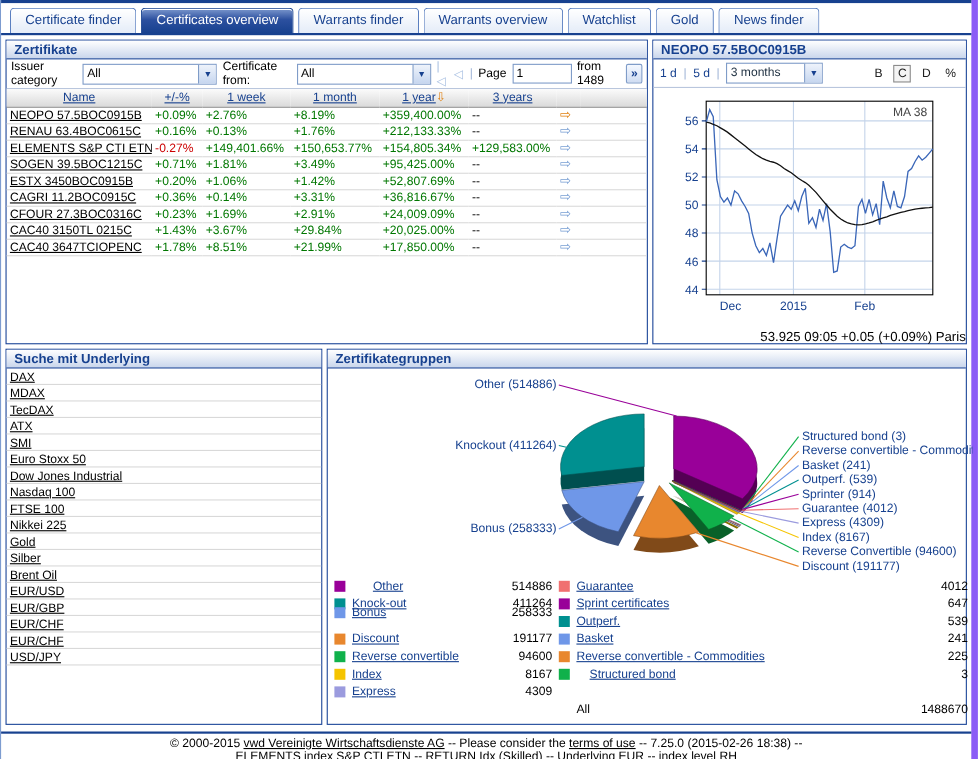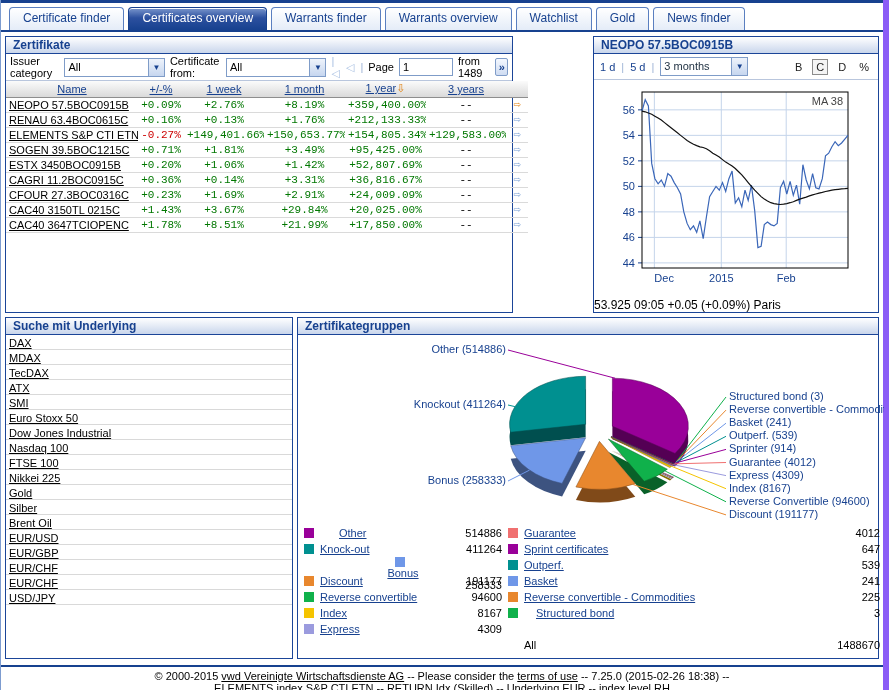--- a/index.html
+++ b/index.html
@@ -13,55 +13,55 @@
     background:linear-gradient(#ffffff,#e4ecf8); color:#17418f; font-size:12px;
     padding:3px 13px 4px 13px; cursor:pointer; box-shadow:inset 0 1px 0 #fff; }
   .tab.active { background:linear-gradient(#7b97cd,#2c509f 45%,#17418f); color:#fff; border-color:#17418f; }
   .navline { height:2px; background:#17418f; }
   
   .content { position:absolute; left:4px; top:36px; right:4px; }
   .panel { position:absolute; border:1px solid #1b4598; background:#fff; }
   .phead { height:17px; line-height:16px; padding:0 7px; font-size:12px; font-weight:bold; color:#17418f;
     background:linear-gradient(#ffffff,#c9d6ec); border-bottom:1px solid #1b4598; }
   
-  .p-zert  { left:0;   top:0;   width:508px; height:277px; }
+  .p-zert  { left:0;   top:0;   width:584px; height:277px; }
   .p-chart { left:588px; top:0; right:0;  height:277px; }
   .p-under { left:0;   top:281px; width:288px; height:342px; }
   .p-grupp { left:292px; top:281px; right:0; height:342px; }
   
   .filters { display:flex; align-items:center; height:27px; padding:0 4px; gap:5px; border-bottom:1px solid #b9c6dd; }
   .fsel { display:flex; width:152px; height:19px; border:1px solid #7f9cc8; background:#fff; }
   .fsel .txt { flex:1; padding:2px 3px; overflow:hidden; }
   .fsel .btn { width:16px; border-left:1px solid #7f9cc8; background:linear-gradient(#eef3fb,#c6d6ef);
     color:#17418f; font-size:8px; text-align:center; line-height:17px; cursor:pointer; }
   .navico { color:#a9c0e2; font-size:11px; letter-spacing:1px; }
   .vdiv { color:#9fb4d6; }
   .pageinput { width:54px; height:18px; border:1px solid #7f9cc8; padding:1px 3px; font:11px "Liberation Sans",sans-serif; }
   .nextbtn { width:18px; height:18px; border:1px solid #7f9cc8; border-radius:2px;
     background:linear-gradient(#f4f8ff,#cfdcf2); color:#17418f; font-weight:bold; text-align:center; line-height:16px; cursor:pointer; }
   
   table.certs { border-collapse:collapse; width:100%; table-layout:fixed; }
   table.certs th { height:16px; font-weight:normal; background:linear-gradient(#fbfbfb,#dadada);
     border-bottom:1px solid #8e8e8e; }
   table.certs th a { color:#17418f; }
   table.certs td { height:15px; padding:0 3px; border-bottom:1px solid #dadada; white-space:nowrap; overflow:hidden; }
-  td.num, th.num { text-align:center;font-family:Liberation Mono, monospace; }
+  td.num, th.num { text-align:left; }
   .pos { color:#007700; } .neg { color:#cc0000; }
   a { text-decoration:underline; cursor:pointer; }
   .namelink { color:#000; }
   .sortarrow { color:#e08214; font-size:11px; }
   .rowarrow { font-size:12px; line-height:10px; }
   
   .ctools { display:flex; align-items:center; height:26px; padding:0 6px; gap:6px; border-bottom:1px solid #b9c6dd; color:#234; }
   .rangelink { color:#17418f; cursor:pointer; }
   .ctools .fsel { width:88px; }
   .cbtns { margin-left:auto; display:flex; align-items:center; gap:7px; }
   .cbtn { cursor:pointer; color:#222; padding:1px 3px; }
   .cbtn.sel { border:1px solid #8c8c8c; background:#f4f4f4; }
-  .status { text-align:left; font-size:12px; padding-top:1px; }
+  .status { text-align:right; font-size:12px; padding-top:1px; }
   
   .ulist a { display:block; height:15px; line-height:14px; padding:1px 0 0 3px; color:#000; border-bottom:1px solid #d9d9d9; }
   
   .legend { position:absolute; left:4px; right:4px; top:207px; }
   .lrow { position:absolute; height:16px; display:flex; align-items:center; }
   .chip { width:10px; height:10px; margin-right:6px; flex:none; }
   .lrow a { color:#17418f; }
   .lval { margin-left:auto; }
   .footer { position:absolute; left:0; right:0; top:665px; border-top:2px solid #17418f; text-align:center; }
   .footer .l1 { padding-top:3px; }
@@ -363,21 +363,21 @@
           <div class="lrow" style="left: 2px; width: 198px; top: 0px; gap: 19px;">
             <span class="chip" style="background: rgb(153, 0, 153);"></span>
             <a>Other</a>
             <span class="lval">514886</span>
           </div>
           <div class="lrow" style="left: 2px; width: 198px; top: 16px;">
             <span class="chip" style="background: rgb(0, 144, 144);"></span>
             <a>Knock-out</a>
             <span class="lval">411264</span>
           </div>
-          <div class="lrow" style="left: 2px; width: 198px; top: 32px; flex-direction: column;">
+          <div class="lrow" style="left: 2px; width: 198px; top: 24px;">
             <span class="chip" style="background: rgb(111, 151, 232);"></span>
             <a>Bonus</a>
             <span class="lval">258333</span>
           </div>
           <div class="lrow" style="left: 2px; width: 198px; top: 48px;">
             <span class="chip" style="background: rgb(232, 135, 46);"></span>
             <a>Discount</a>
             <span class="lval">191177</span>
           </div>
           <div class="lrow" style="left: 2px; width: 198px; top: 64px;">

